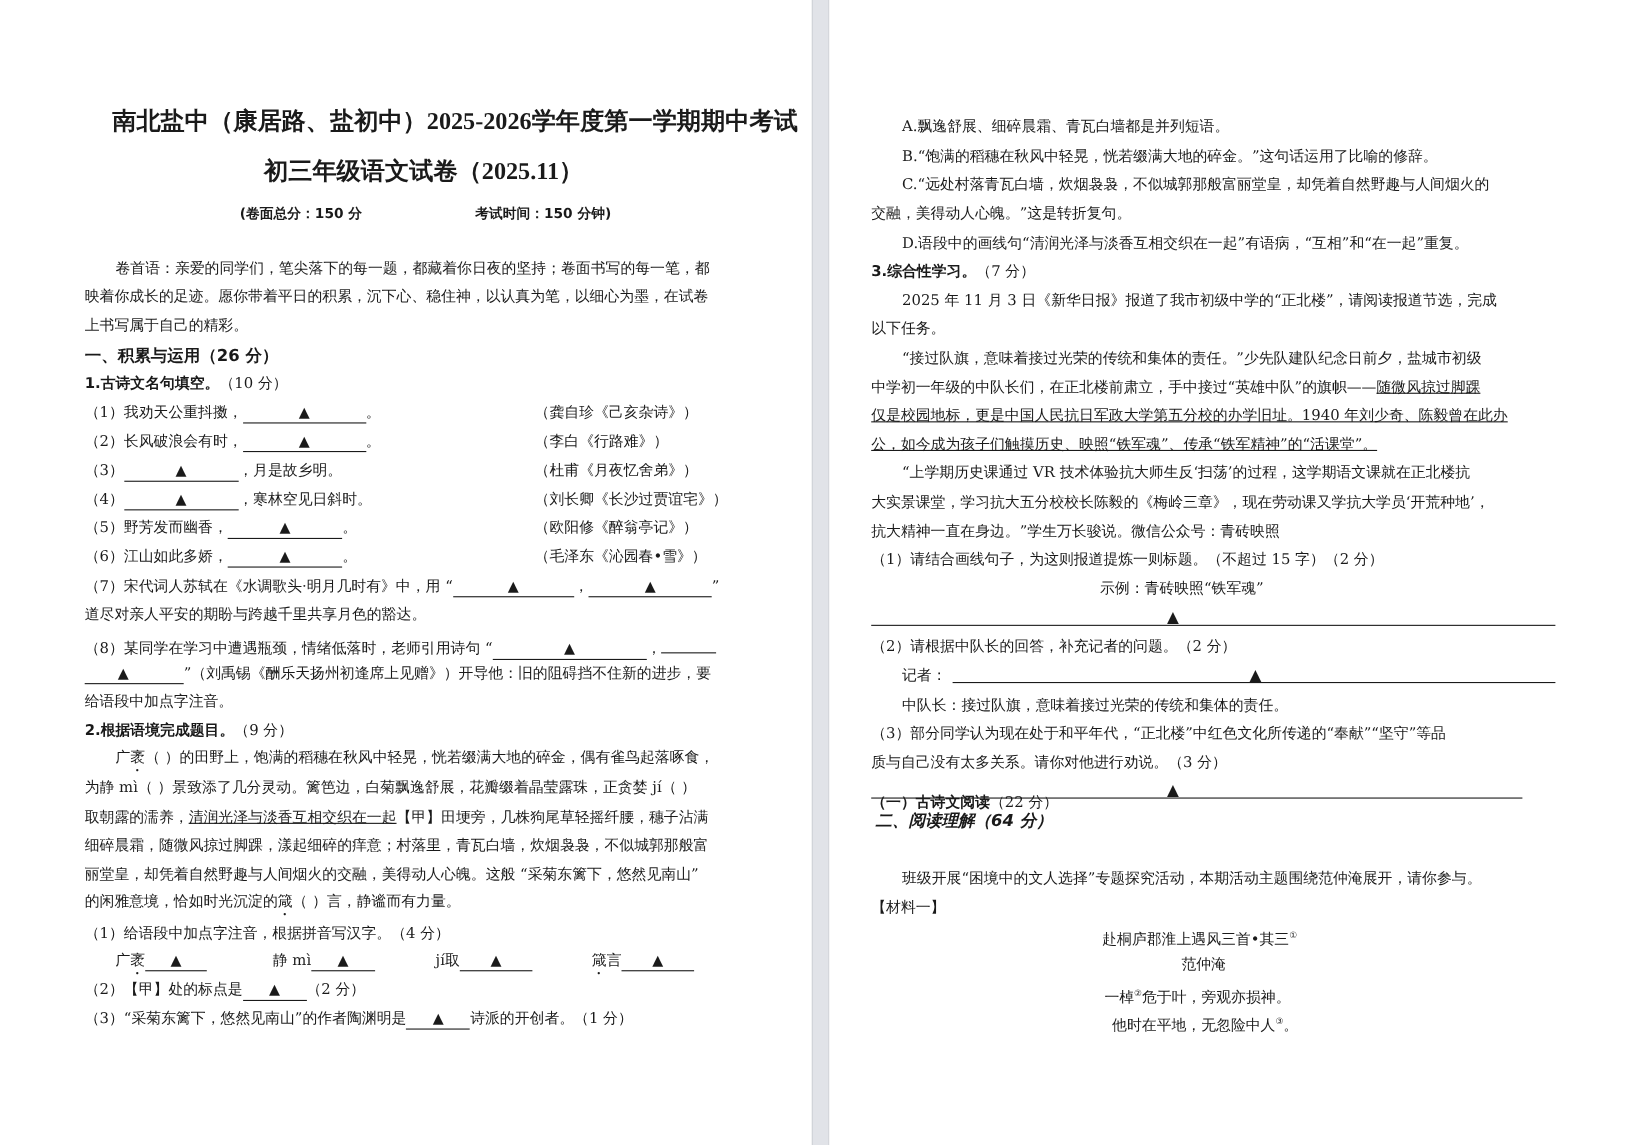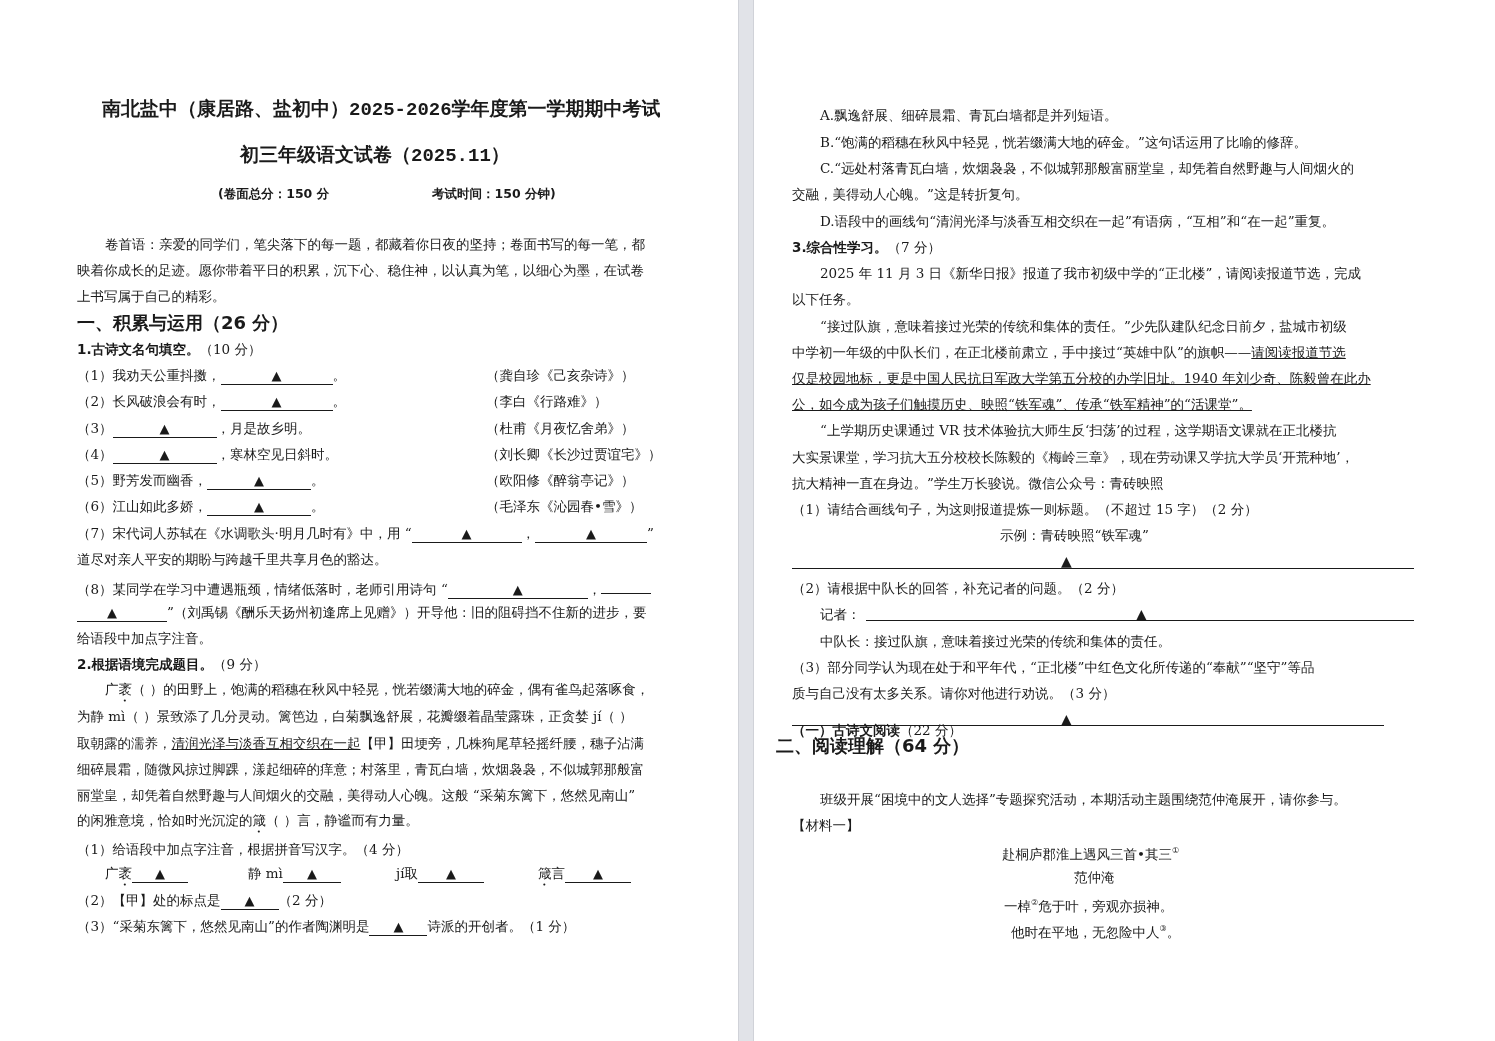--- a/index.html
+++ b/index.html
@@ -4,23 +4,23 @@
 <style>
   html, body { margin:0; padding:0; }
   body { width:1495px; height:1041px; background:#ffffff; position:relative; overflow:hidden;
          font-family:"DejaVu Serif","Liberation Serif",serif; color:#1a1a1a; }
   .page { position:absolute; top:0; height:1041px; background:#fff; }
   .page-left { left:0; width:738px; }
   .page-right { left:754px; width:741px; }
   .gutter { position:absolute; top:0; left:738px; width:16px; height:1041px; background:#e1e3e8;
             border-left:1px solid #d0d2d8; border-right:1px solid #d0d2d8; box-sizing:border-box; }
   .ln { position:absolute; white-space:nowrap; font-size:13.5px; line-height:20px; }
-  .title { font-family:Liberation Mono, monospace; font-weight:bold; font-size:19px;text-align:right; }
+  .title { font-family:Liberation Serif, serif; font-weight:bold; font-size:22px;text-align:right; }
   .subtitle { font-family:"DejaVu Sans","Liberation Sans",sans-serif; font-weight:bold; font-size:12.5px; }
-  .h1 { font-family:"DejaVu Sans","Liberation Sans",sans-serif; font-weight:bold; font-size:18px; }
+  .h1 { font-family:"DejaVu Sans","Liberation Sans",sans-serif; font-weight:bold; font-size:15px; }
   .bold { font-family:"DejaVu Sans","Liberation Sans",sans-serif; font-weight:bold; }
   .blank { display:inline-block; border-bottom:1px solid #1a1a1a; text-align:center; line-height:16px; height:17px; vertical-align:baseline; }
   .tri { font-size:13px; }
   .ul { text-decoration:underline; }
   .fullline { position:absolute; border-bottom:1.3px solid #1a1a1a; height:0; }
   .tri-abs { position:absolute; font-size:14px; line-height:14px; }
   .dot { text-emphasis: dot; -webkit-text-emphasis: dot; text-emphasis-position: under; -webkit-text-emphasis-position: under; }
   sup { font-size:8px; }
 </style>
 </head>
@@ -133,21 +133,21 @@
   <div class="ln" style="left:66px;top:211px;">D.语段中的画线句“清润光泽与淡香互相交织在一起”有语病，“互相”和“在一起”重复。</div>
 
   <div class="ln" style="left:38px;top:237px;">
     <span class="bold">3.综合性学习。</span><span>（7 分）</span>
   </div>
   <div class="ln" style="left:66px;top:263px;">2025 年 11 月 3 日《新华日报》报道了我市初级中学的“正北楼”，请阅读报道节选，完成</div>
   <div class="ln" style="left:38px;top:289px;">以下任务。</div>
 
   <div class="ln" style="left:66px;top:316px;">“接过队旗，意味着接过光荣的传统和集体的责任。”少先队建队纪念日前夕，盐城市初级</div>
   <div class="ln" style="left:38px;top:342px;">
-    <span>中学初一年级的中队长们，在正北楼前肃立，手中接过“英雄中队”的旗帜——</span><span class="ul">请阅读报道节选</span>
+    <span>中学初一年级的中队长们，在正北楼前肃立，手中接过“英雄中队”的旗帜——</span><span class="ul">随微风掠过脚踝</span>
   </div>
   <div class="ln ul" style="left:38px;top:368px;">仅是校园地标，更是中国人民抗日军政大学第五分校的办学旧址。1940 年刘少奇、陈毅曾在此办</div>
   <div class="ln ul" style="left:38px;top:394px;">公，如今成为孩子们触摸历史、映照“铁军魂”、传承“铁军精神”的“活课堂”。</div>
 
   <div class="ln" style="left:66px;top:420px;">“上学期历史课通过 VR 技术体验抗大师生反‘扫荡’的过程，这学期语文课就在正北楼抗</div>
   <div class="ln" style="left:38px;top:447px;">大实景课堂，学习抗大五分校校长陈毅的《梅岭三章》，现在劳动课又学抗大学员‘开荒种地’，</div>
   <div class="ln" style="left:38px;top:473px;">抗大精神一直在身边。”学生万长骏说。微信公众号：青砖映照</div>
 
   <div class="ln" style="left:38px;top:499px;">（1）请结合画线句子，为这则报道提炼一则标题。（不超过 15 字）（2 分）</div>
   <div class="ln" style="left:246px;top:525px;">示例：青砖映照“铁军魂”</div>
@@ -158,21 +158,21 @@
   <div class="ln" style="left:66px;top:604px;">记者：</div>
   <div class="fullline" style="left:112px;top:620px;width:548px;"></div>
   <div class="tri-abs" style="left:382px;top:607px;">▲</div>
   <div class="ln" style="left:66px;top:631px;">中队长：接过队旗，意味着接过光荣的传统和集体的责任。</div>
 
   <div class="ln" style="left:38px;top:657px;">（3）部分同学认为现在处于和平年代，“正北楼”中红色文化所传递的“奉献”“坚守”等品</div>
   <div class="ln" style="left:38px;top:683px;">质与自己没有太多关系。请你对他进行劝说。（3 分）</div>
   <div class="fullline" style="left:38px;top:725px;width:592px;"></div>
   <div class="tri-abs" style="left:307px;top:712px;">▲</div>
 
-  <div class="ln h1" style="left:22px;top:736px;">二、阅读理解（64 分）</div>
+  <div class="ln h1" style="left:42px;top:736px;font-style:italic;">二、阅读理解（64 分）</div>
   <div class="ln" style="left:38px;top:720px;">
     <span class="bold">（一）古诗文阅读</span><span>（22 分）</span>
   </div>
   <div class="ln" style="left:66px;top:789px;">班级开展“困境中的文人选择”专题探究活动，本期活动主题围绕范仲淹展开，请你参与。</div>
   <div class="ln" style="left:38px;top:815px;">【材料一】</div>
 
   <div class="ln" style="left:248px;top:841px;">
     <span>赴桐庐郡淮上遇风三首•其三</span><sup>①</sup>
   </div>
   <div class="ln" style="left:320px;top:867px;">范仲淹</div>

